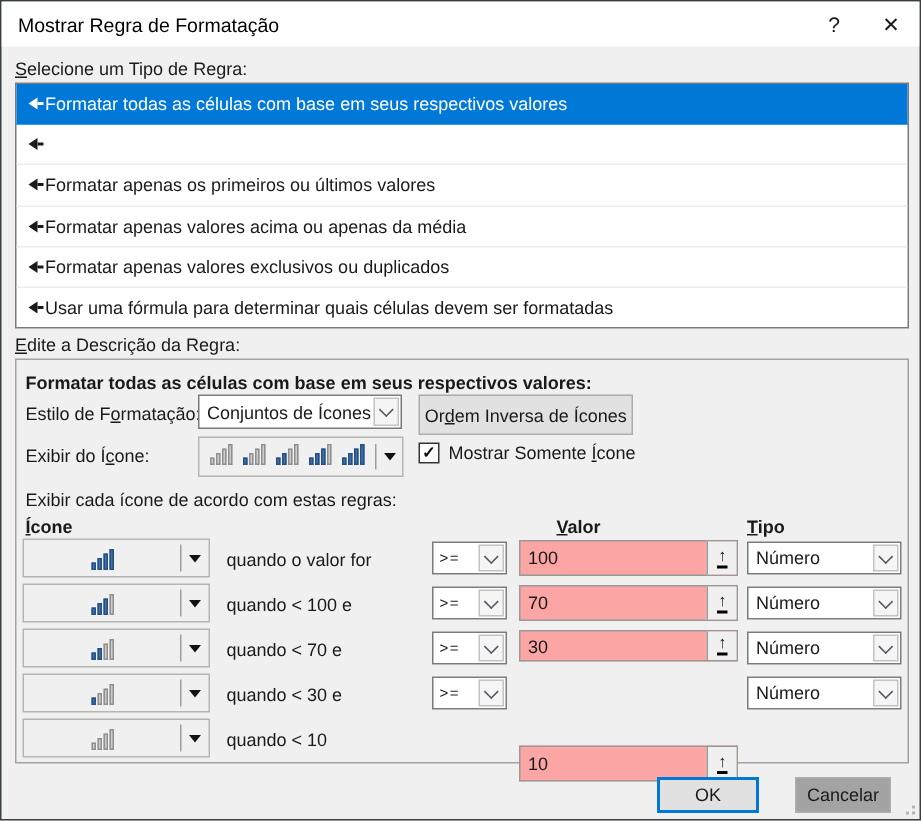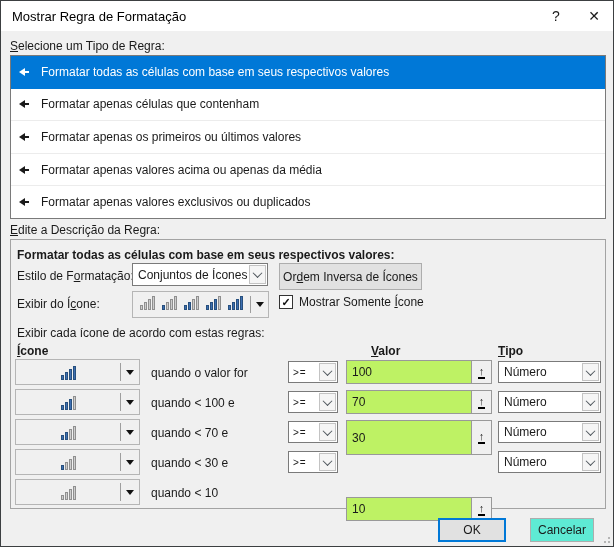--- a/index.html
+++ b/index.html
@@ -11,21 +11,21 @@
   }
   
   .titlebar { position:absolute; left:0; top:0; right:0; height:30px; background:#ffffff; display:flex; align-items:center; }
   .title { padding-left:11px; font-size:13px; color:#000; flex:1; }
   .capbtn { width:38px; height:30px; display:flex; align-items:center; justify-content:center; font-size:14px; color:#1a1a1a; }
   
   .u { text-decoration:underline; }
   .lbl { position:absolute; white-space:nowrap; }
   
   .listbox { position:absolute; left:9px; top:54px; width:596px; height:164px; background:#fff; border:1px solid #7a7a7a; display:flex; flex-direction:column; }
-  .list-item { flex:1; display:flex; align-items:center; gap:12px; padding-left:8px; border-bottom:1px solid #ececec; color:#1a1a1a; }
+  .list-item { flex:1; display:flex; align-items:center; gap:1px; padding-left:8px; border-bottom:1px solid #ececec; color:#1a1a1a; }
   .list-item:last-child { border-bottom:none; }
   .list-item.selected { background:var(--sel,#0078d7); color:#fff; border-bottom-color:var(--sel,#0078d7); }
   .arrow-icon { display:inline-flex; align-items:center; }
   .arrow-icon .head { width:0; height:0; border-top:4px solid transparent; border-bottom:4px solid transparent; border-right:6px solid currentColor; }
   .arrow-icon .tail { width:4px; height:2px; background:currentColor; }
   
   .groupbox { position:absolute; left:9px; top:238px; width:596px; height:270px; border:1px solid #a3a3a3; }
   .bold { font-weight:bold; }
   
   .combo { position:absolute; background:#fff; border:1px solid #7a7a7a; display:flex; align-items:center; }
@@ -41,28 +41,28 @@
   .tri { width:0; height:0; border-left:4px solid transparent; border-right:4px solid transparent; border-top:5px solid #111; }
   .rating-icon { display:inline-flex; align-items:flex-end; gap:1px; height:15px; }
   .rating-icon .bar { width:3px; display:inline-block; border:1px solid #8f8f8f; background:#cdcdcd; }
   .rating-icon .bar.filled { background:var(--iblue,#3e6fb2); border-color:#27507e; }
   .preview-strip { position:absolute; left:131px; top:290px; width:137px; height:27px; background:#f0f0f0; border:1px solid #b5b5b5; display:flex; align-items:center; }
   .preview-strip .icons { flex:1; display:flex; justify-content:space-evenly; align-items:flex-end; padding-bottom:5px; }
   
   .checkbox { position:absolute; display:flex; align-items:center; gap:6px; }
   .cb-box { width:14px; height:14px; background:#fff; border:1px solid #333; display:flex; align-items:center; justify-content:center; font-size:11px; font-weight:bold; color:#111; line-height:1; }
   
-  .valfield { position:absolute; background:#bef264; border:1px solid #999; display:flex; align-items:center; }
+  .valfield { position:absolute; background:#fca5a5; border:1px solid #999; display:flex; align-items:center; }
   .valfield .val { flex:1; padding-left:5px; }
   .spinbtn { width:20px; align-self:stretch; background:#f0f0f0; border-left:1px solid #999; display:flex; align-items:center; justify-content:center; }
   .uparrow { font-weight:bold; font-size:11px; line-height:1; border-bottom:2px solid #000; padding:0 1px; }
   .opcombo .txt { font-size:10px; letter-spacing:1px; padding-left:4px; }
   
   .btn-ok { position:absolute; left:437px; top:517px; width:68px; height:24px; background:#e1e1e1; border:2px solid var(--okb,#0078d7); display:flex; align-items:center; justify-content:center; }
-  .btn-cancel { position:absolute; left:529px; top:517px; width:64px; height:24px; background:#5eead4; border:1px solid #adadad; display:flex; align-items:center; justify-content:center; }
+  .btn-cancel { position:absolute; left:529px; top:517px; width:64px; height:24px; background:#a3a3a3; border:1px solid #adadad; display:flex; align-items:center; justify-content:center; }
   .grip { position:absolute; right:3px; bottom:3px; width:9px; height:9px; }
   .grip i { position:absolute; width:2px; height:2px; background:#b5b5b5; }
   .rule-row { position:absolute; left:0; width:614px; height:26px; }
 </style>
 </head>
 <body>
 
 <div id="dialog">
 
   <div class="titlebar">
@@ -83,21 +83,20 @@
           <span class="head"></span>
           <span class="tail"></span>
         </span>
       <span>Formatar todas as células com base em seus respectivos valores</span>
     </div>
     <div class="list-item">
       <span class="arrow-icon">
           <span class="head"></span>
           <span class="tail"></span>
         </span>
-      <span>Formatar apenas células que contenham</span>
     </div>
     <div class="list-item">
       <span class="arrow-icon">
           <span class="head"></span>
           <span class="tail"></span>
         </span>
       <span>Formatar apenas os primeiros ou últimos valores</span>
     </div>
     <div class="list-item">
       <span class="arrow-icon">
@@ -105,20 +104,27 @@
           <span class="tail"></span>
         </span>
       <span>Formatar apenas valores acima ou apenas da média</span>
     </div>
     <div class="list-item">
       <span class="arrow-icon">
           <span class="head"></span>
           <span class="tail"></span>
         </span>
       <span>Formatar apenas valores exclusivos ou duplicados</span>
+    </div>
+    <div class="list-item">
+      <span class="arrow-icon">
+          <span class="head"></span>
+          <span class="tail"></span>
+        </span>
+      <span>Usar uma fórmula para determinar quais células devem ser formatadas</span>
     </div>
   </div>
 
   <div class="lbl" style="left:9px; top:222px;"><span></span><span class="u">E</span><span>dite a Descrição da Regra:</span></div>
 
   <div class="groupbox"></div>
 
   <div class="lbl bold" style="left:16px; top:247px;">Formatar todas as células com base em seus respectivos valores:</div>
 
   <div class="lbl" style="left:16px; top:268px;"><span>Estilo de F</span><span class="u">o</span><span>rmatação:</span></div>
@@ -275,21 +281,21 @@
           <span class="tri"></span>
         </span>
     </div>
     <div class="lbl" style="left:150px; top:7px;">quando &lt; 70 e</div>
     <div class="combo opcombo" style="left:287px; top:2px; width:50px; height:22px;">
       <span class="txt">&gt;=</span>
       <span class="chevbox">
           <span class="chev"></span>
         </span>
     </div>
-    <div class="valfield" style="left:345px; top:1px; width:146px; height:35px;">
+    <div class="valfield" style="left:345px; top:1px; width:146px; height:21px;">
       <span class="val">30</span>
       <span class="spinbtn">
           <span class="uparrow">↑</span>
         </span>
     </div>
     <div class="combo" style="left:497px; top:2px; width:103px; height:22px;">
       <span class="txt">Número</span>
       <span class="chevbox">
           <span class="chev"></span>
         </span>

